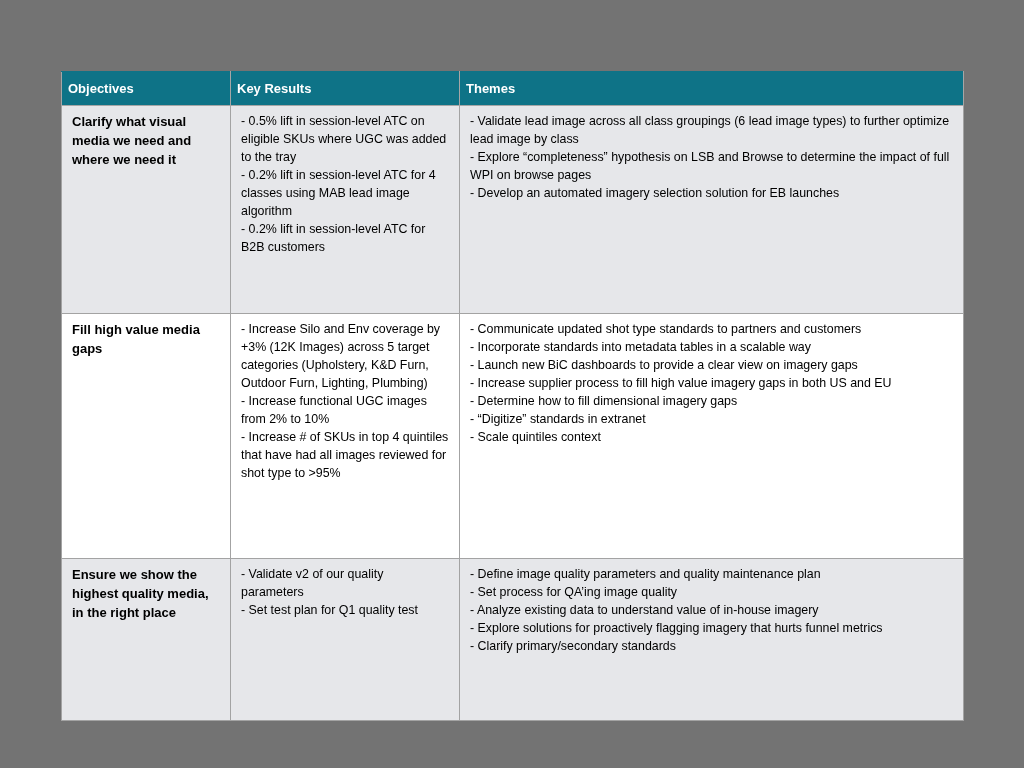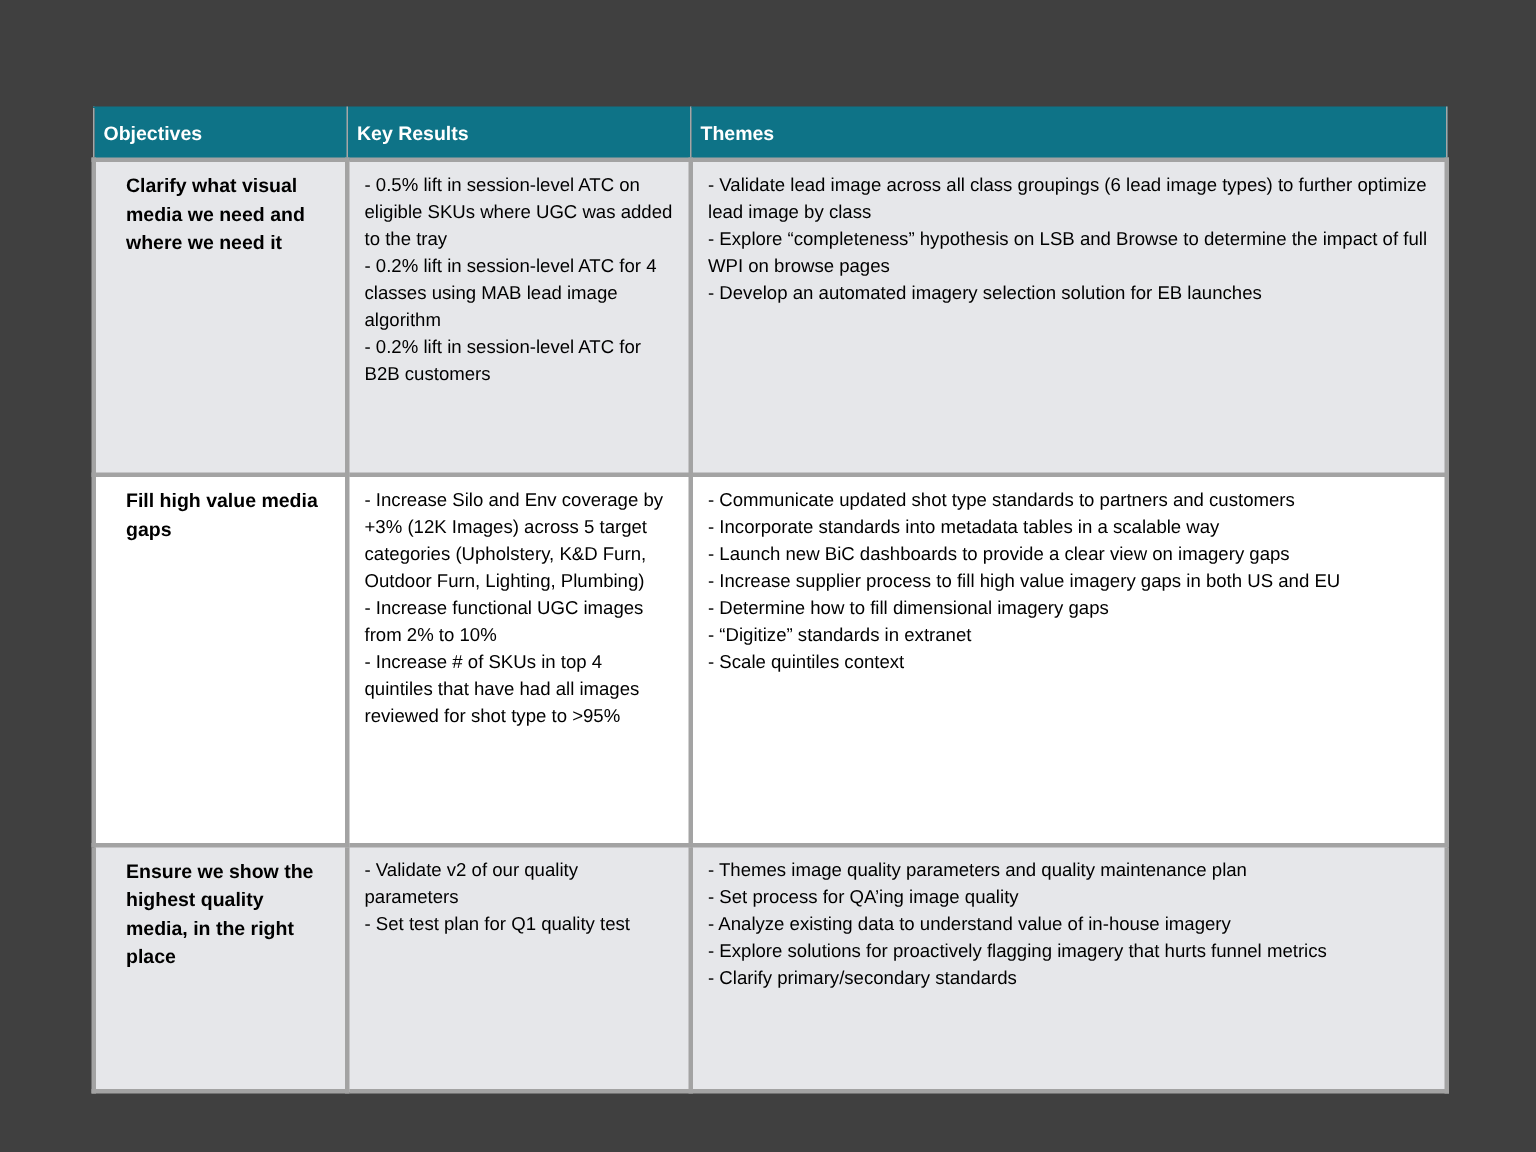--- a/index.html
+++ b/index.html
@@ -8,21 +8,21 @@
       background: #ffffff;
       width: 1024px;
       height: 768px;
       overflow: hidden;
       font-family: "Liberation Sans", "DejaVu Sans", sans-serif;
     }
     .page {
       position: relative;
       width: 1024px;
       height: 768px;
-      background: #404040;
+      background: #737373;
     }
     table.okr {
       position: absolute;
       left: 61px;
       top: 71px;
       width: 902px;
       border-collapse: collapse;
       table-layout: fixed;
       font-size: 12.4px;
       color: #000;
@@ -36,23 +36,23 @@
       font-weight: bold;
       text-align: left;
       height: 33px;
       padding: 0 6px;
       border: 1px solid #a6a6a6;
       border-top: 1px solid #0e7387;
       font-size: 13px;
       vertical-align: middle;
     }
     table.okr td {
-      border: 3px solid #a3a3a3;
+      border: 1px solid #a3a3a3;
       vertical-align: top;
-      padding: 6px 10px 6px 20px;
+      padding: 6px 10px 6px 10px;
       line-height: 18px;
     }
     table.okr tr.row-0 td { height: 195px; background: #e6e7ea; }
     table.okr tr.row-1 td { height: 232px; background: #ffffff; }
     table.okr tr.row-2 td { height: 149px; background: #e6e7ea; }
     table.okr td.objective {
       font-weight: bold;
       font-size: 13px;
       line-height: 19px;
     }
@@ -113,21 +113,21 @@
           <span class="line">- Scale quintiles context</span>
         </td>
       </tr>
       <tr class="row-2">
         <td class="objective">Ensure we show the highest quality media, in the right place</td>
         <td class="kr">
           <span class="line">- Validate v2 of our quality parameters</span>
           <span class="line">- Set test plan for Q1 quality test</span>
         </td>
         <td class="themes">
-          <span class="line">- Themes image quality parameters and quality maintenance plan</span>
+          <span class="line">- Define image quality parameters and quality maintenance plan</span>
           <span class="line">- Set process for QA’ing image quality</span>
           <span class="line">- Analyze existing data to understand value of in-house imagery</span>
           <span class="line">- Explore solutions for proactively flagging imagery that hurts funnel metrics</span>
           <span class="line">- Clarify primary/secondary standards</span>
         </td>
       </tr>
     </tbody>
   </table>
 </div>
 

